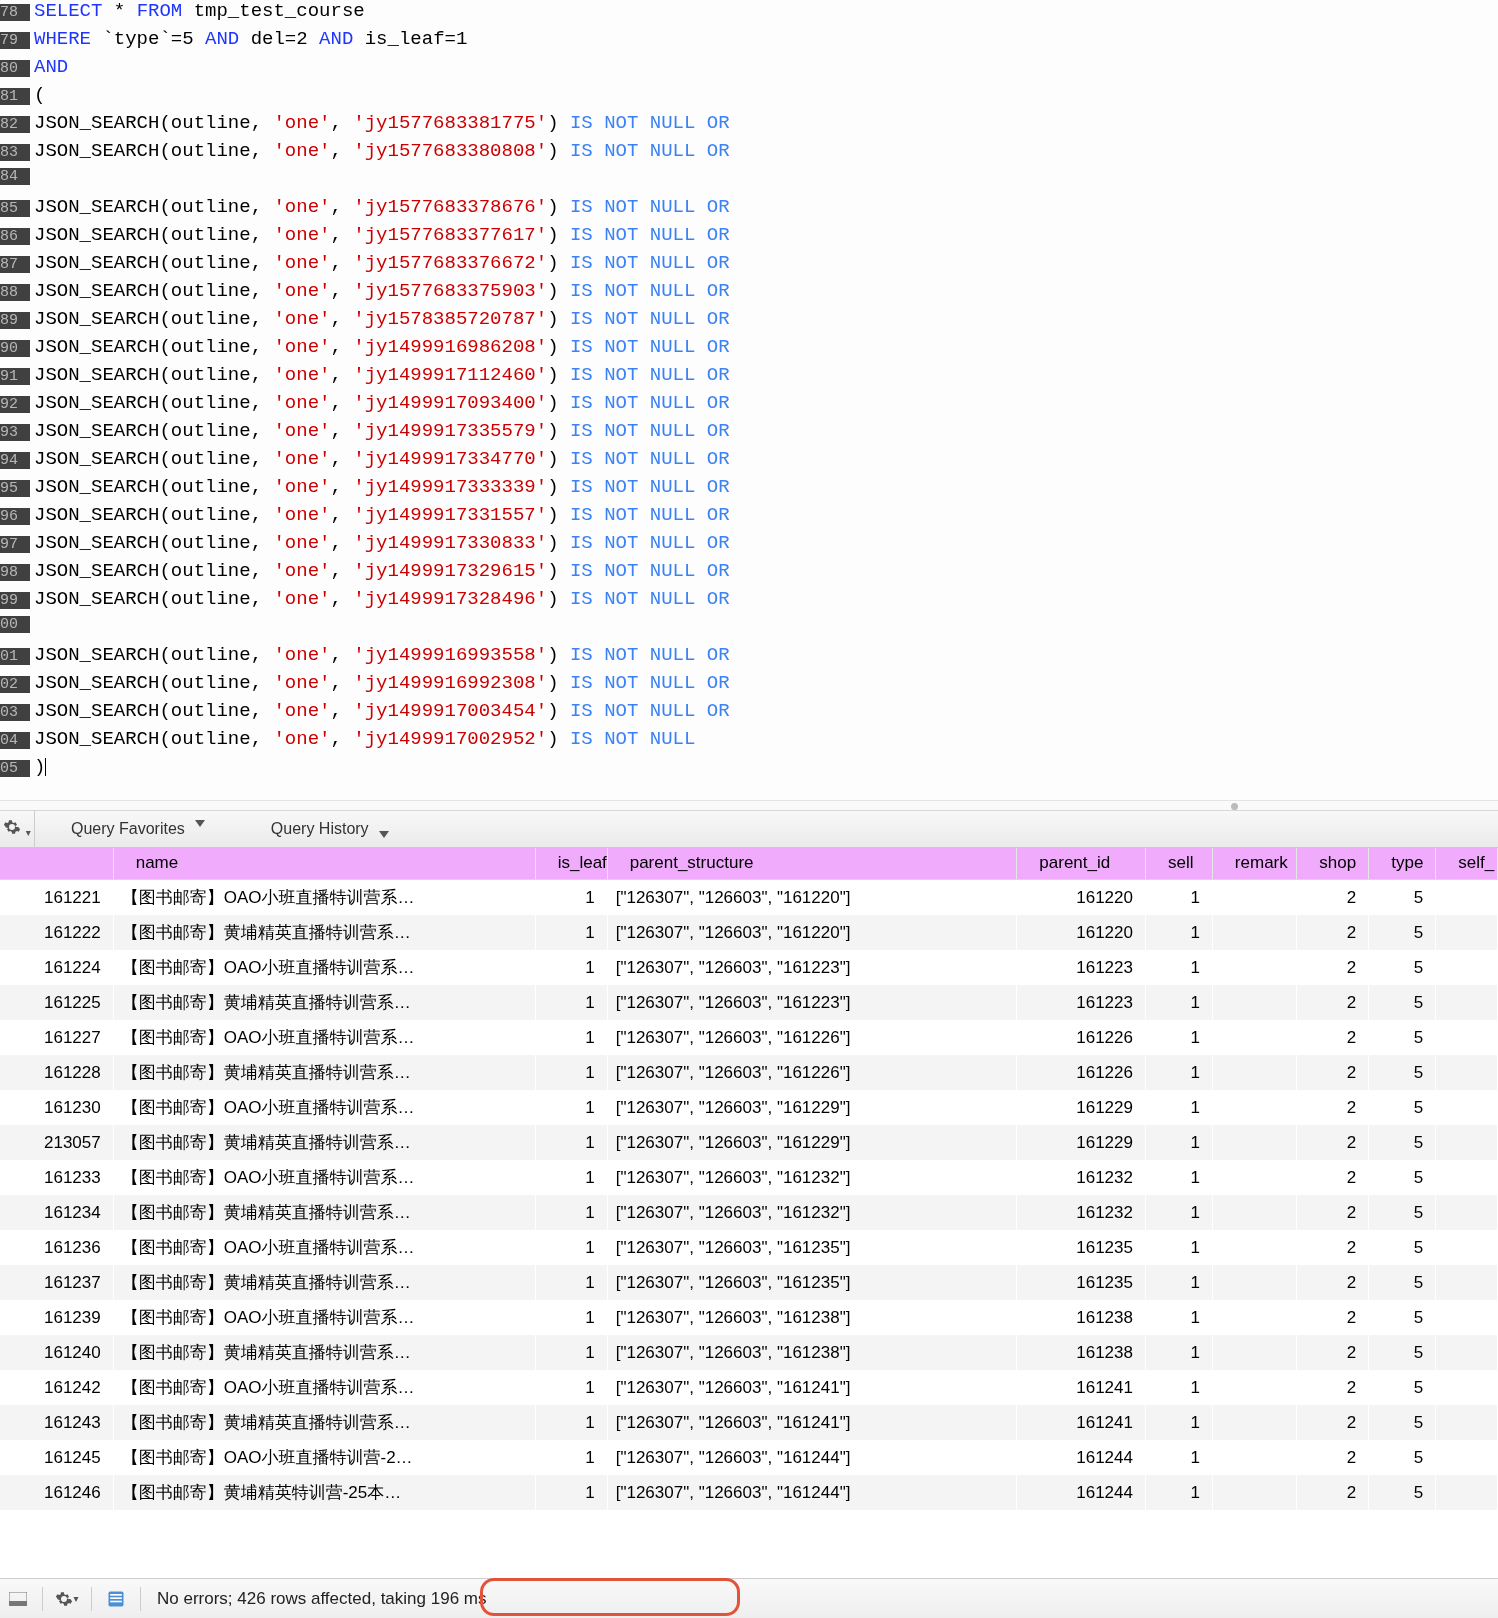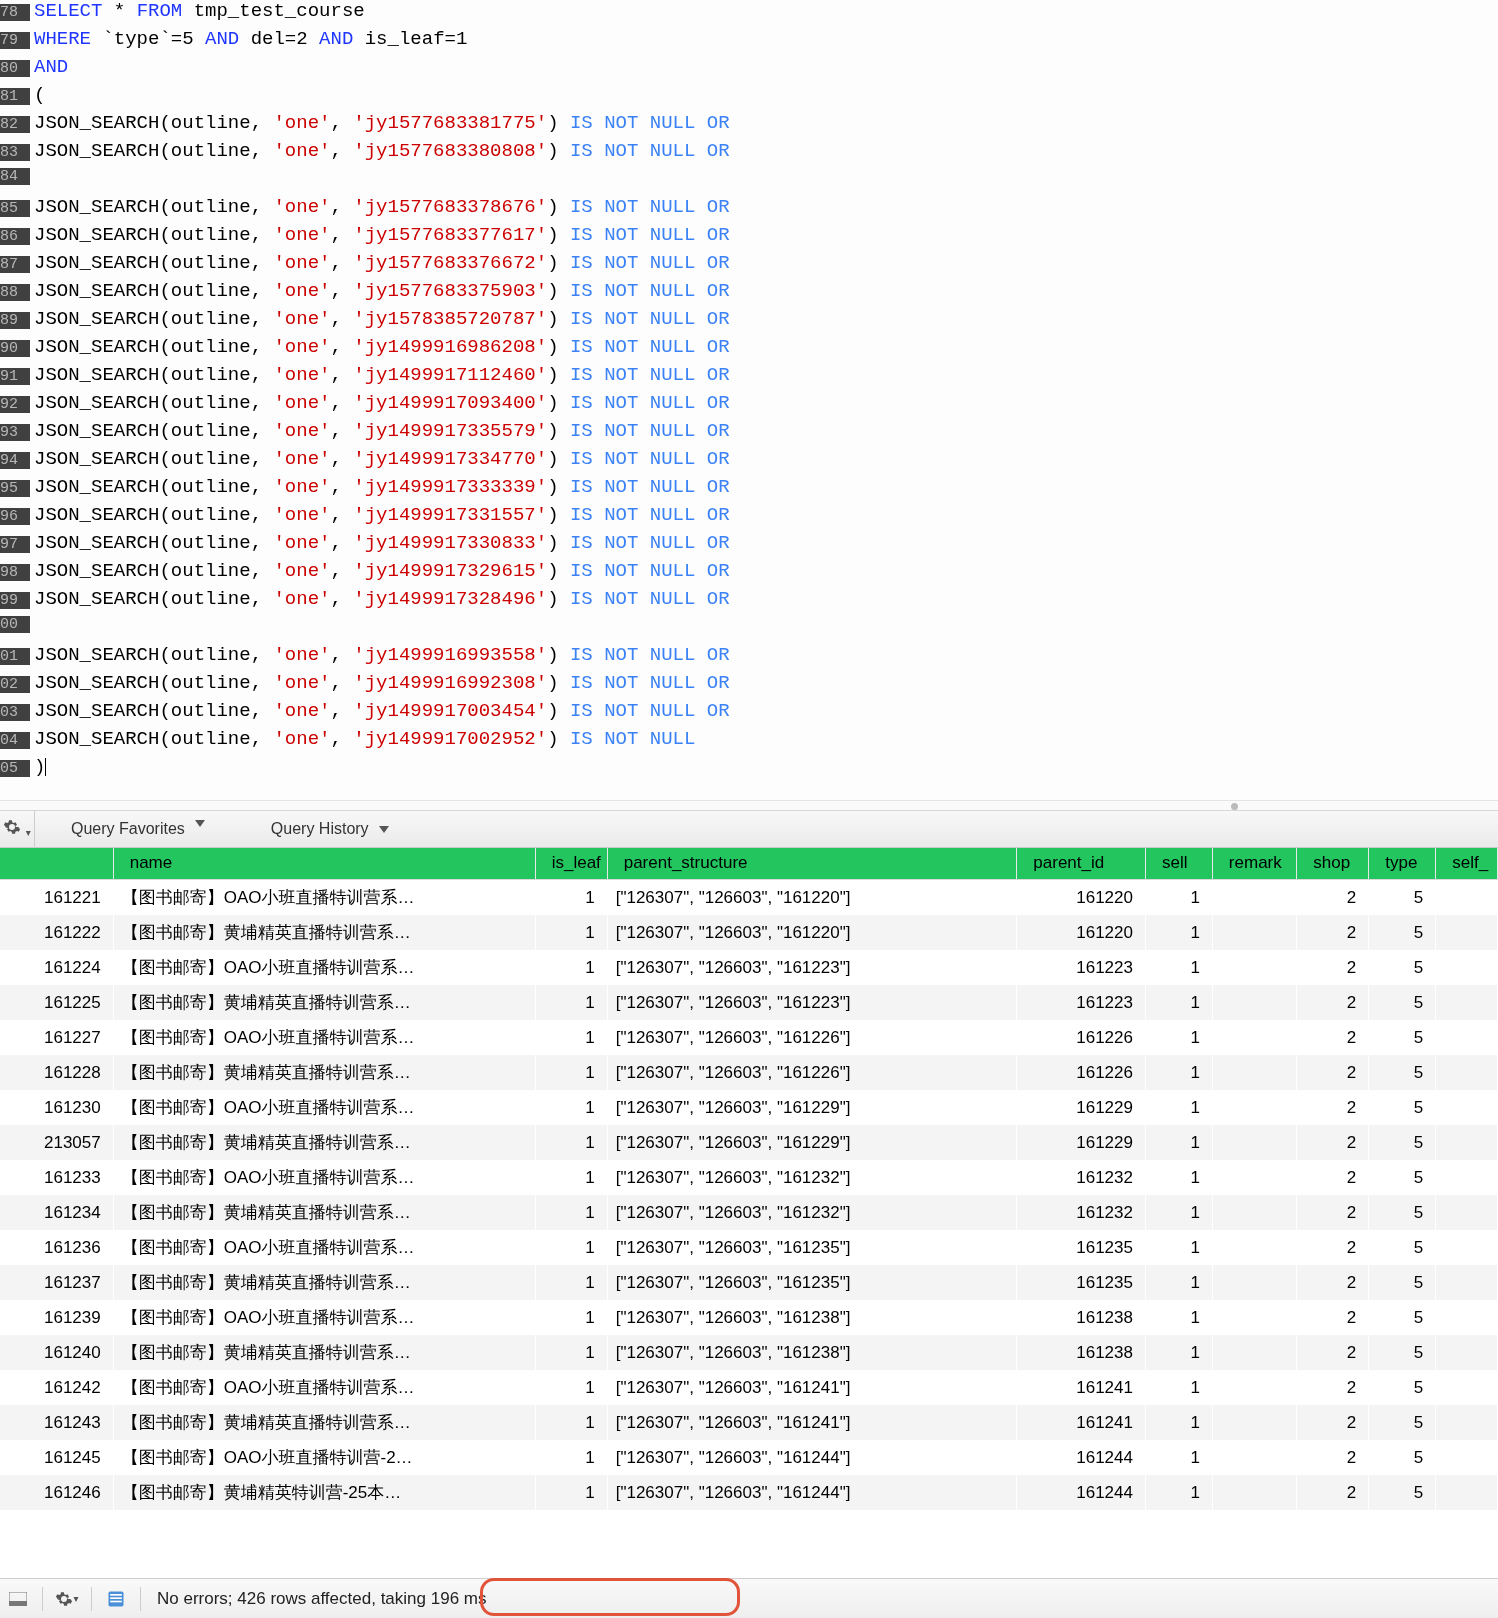--- a/index.html
+++ b/index.html
@@ -70,43 +70,43 @@
     font-size: 16px;
     color: #333;
   }
   .toolbar .gear {
     width: 34px;
     text-align: center;
     color: #555;
   }
   .toolbar .sep { width: 1px; height: 100%; background: #ccc; }
   .toolbar .favorites { padding: 0 36px 0 36px; display:flex; align-items:flex-start; gap:10px;}
-  .toolbar .history { padding: 0 30px; display:flex; align-items:center; gap:10px;}
+  .toolbar .history { padding: 0 30px; display:flex; align-items:flex-end; gap:10px;}
   .caret-down {
     display:inline-block;
     width:0;height:0;
     border-left:5px solid transparent;
     border-right:5px solid transparent;
     border-top:7px solid #555;
   }
 
   .table-wrap {
     font-family: -apple-system, "Helvetica Neue", Arial, sans-serif;
     font-size: 17px;
     color: #000;
     overflow: hidden;
   }
   table { border-collapse: collapse; width: 100%; table-layout: fixed; }
   th {
     text-align: left;
     font-weight: 400;
-    background: #22c55e;
+    background: #f0abfc;
     border-bottom: 1px solid #d9d9d9;
     border-right: 1px solid #e7e7e7;
-    padding: 5px 8px 6px 16px;
+    padding: 5px 8px 6px 22px;
     white-space: nowrap;
     overflow: hidden;
   }
   td {
     padding: 6px 8px 6px 8px;
     border-right: 1px solid transparent;
     white-space: nowrap;
     overflow: hidden;
     text-overflow: ellipsis;
   }

